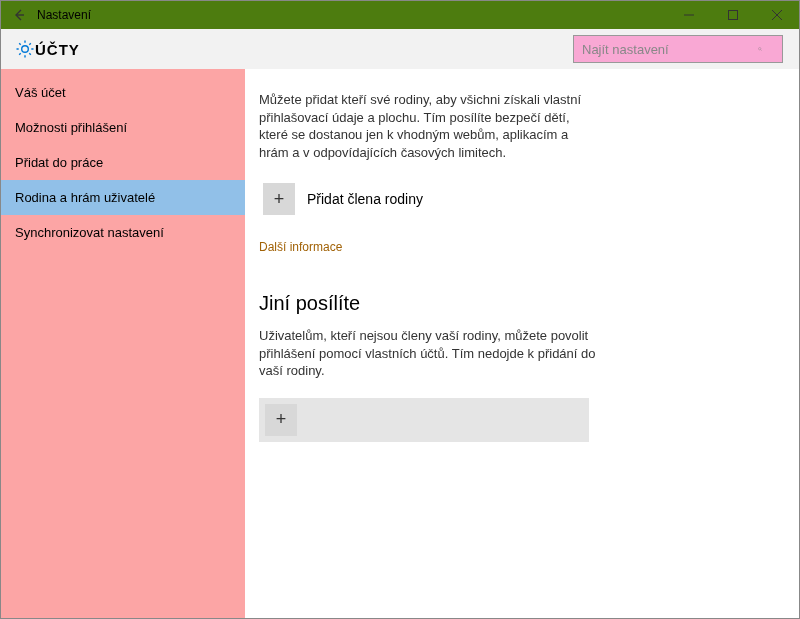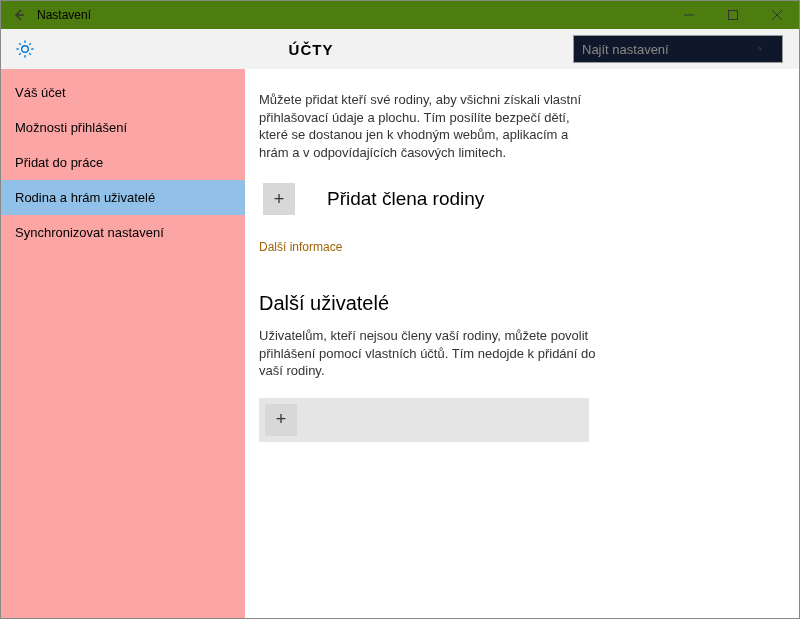--- a/index.html
+++ b/index.html
@@ -55,30 +55,28 @@
       width: 20px;
       height: 20px;
       color: #0078d7;
       display: flex;
       align-items: center;
       justify-content: center;
     }
     .header-title {
       font-size: 15px;
       font-weight: 600;
-      margin-left: 14px;
       letter-spacing: 1px;
       flex: 1;
-      text-align: center;
     }
     .search-box {
       width: 210px;
       height: 28px;
       border: 1px solid #999;
-      background: #0f172a;
+      background: #f9a8d4;
       display: flex;
       align-items: center;
       padding: 0 20px 0 8px;
     }
     .search-input {
       flex: 1;
       border: none;
       outline: none;
       font-size: 13px;
       color: #666;
@@ -141,22 +139,21 @@
       background: #d8d8d8;
       display: flex;
       align-items: center;
       justify-content: center;
       font-size: 18px;
       color: #333;
       margin-right: 12px;
       flex-shrink: 0;
     }
     .add-btn-label {
-      font-size: 19px;
-      margin-left: 20px;
+      font-size: 14px;
     }
     .link {
       color: #a16207;
       font-size: 12px;
       cursor: pointer;
       display: inline-block;
       margin-bottom: 38px;
     }
     svg { display: block; }
   </style>
@@ -231,20 +228,20 @@
   <div class="content">
     <div class="section-text">Můžete přidat kteří své rodiny, aby všichni získali vlastní přihlašovací údaje a plochu. Tím posílíte bezpečí dětí, které se dostanou jen k vhodným webům, aplikacím a hrám a v odpovídajících časových limitech.</div>
 
     <div class="add-btn">
       <div class="plus-box">+</div>
       <span class="add-btn-label">Přidat člena rodiny</span>
     </div>
 
     <span class="link">Další informace</span>
 
-    <div class="section-title">Další uživatelé</div>
+    <div class="section-title">Jiní posílíte</div>
     <div class="section-text">Uživatelům, kteří nejsou členy vaší rodiny, můžete povolit přihlášení pomocí vlastních účtů. Tím nedojde k přidání do vaší rodiny.</div>
 
     <div class="add-btn wide">
       <div class="plus-box">+</div>
     </div>
   </div>
 </div>
 
 </body></html>

